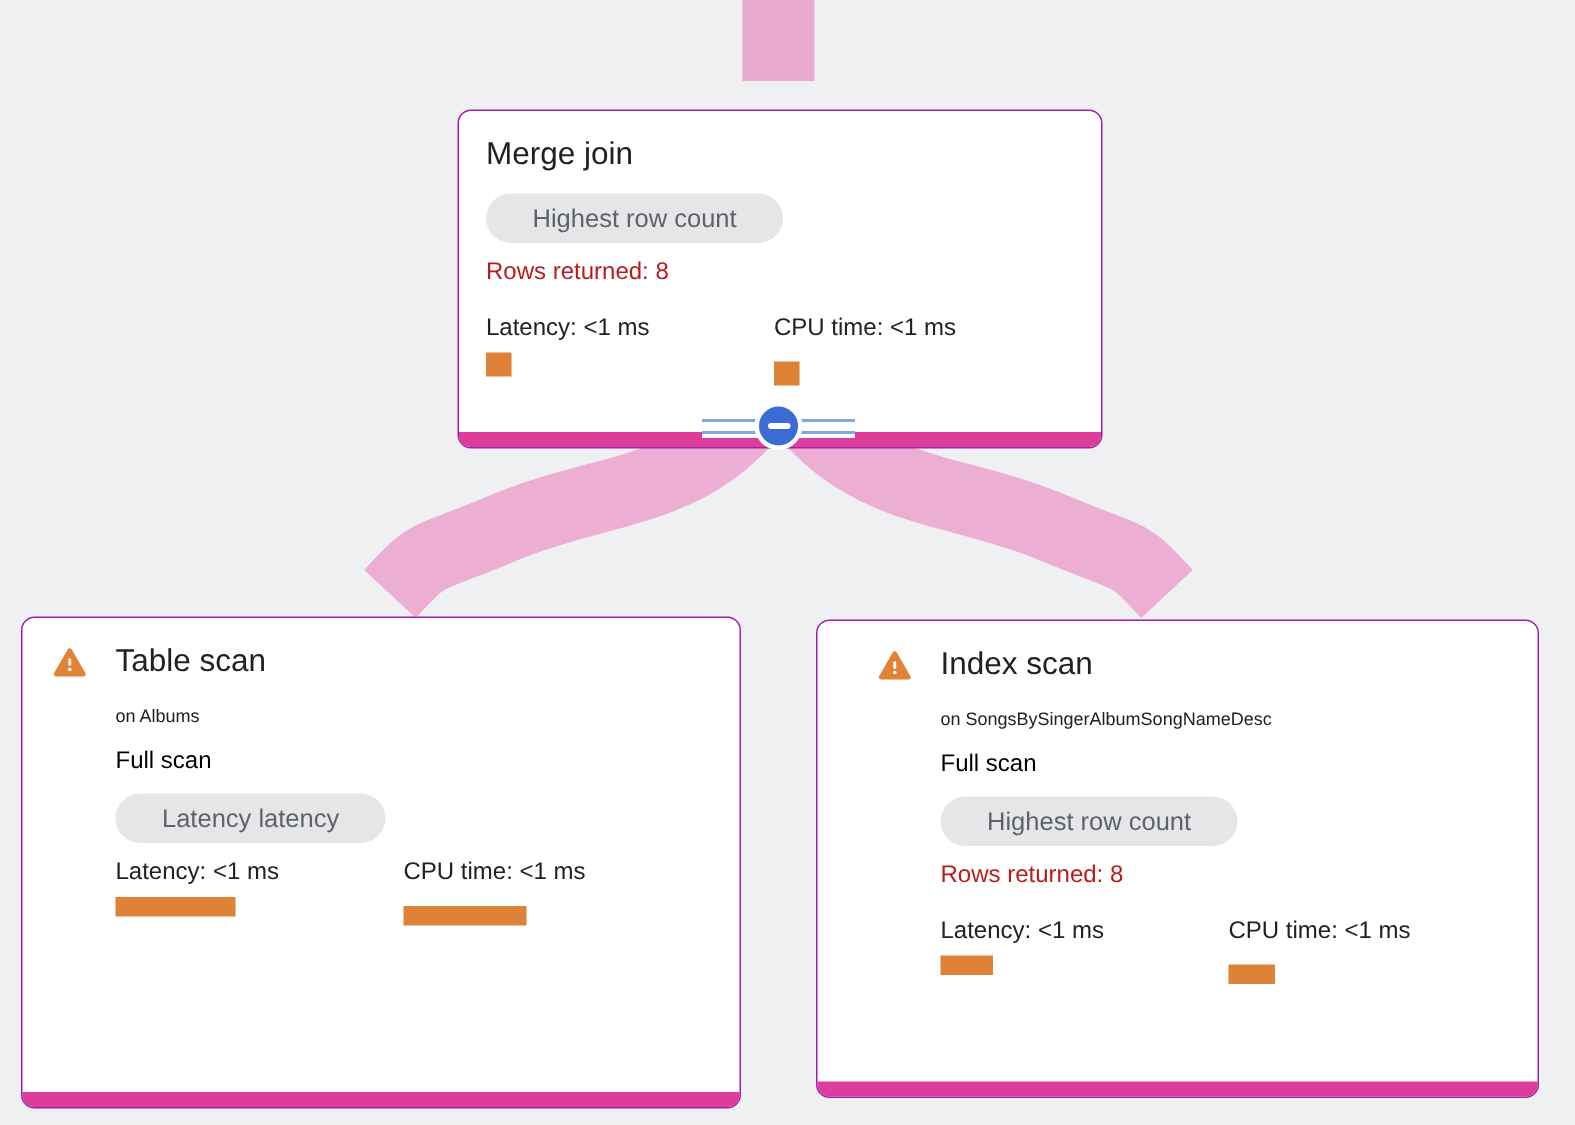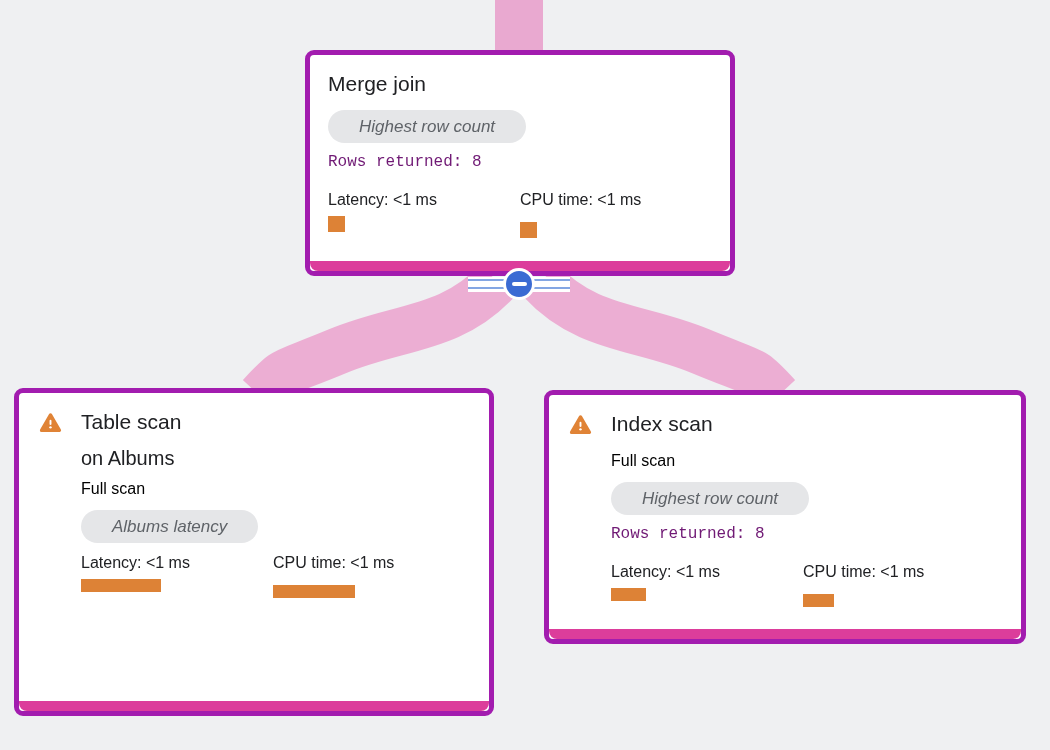--- a/index.html
+++ b/index.html
@@ -16,24 +16,25 @@
   }
   .edges-svg{
     position:absolute;
     left:0;top:0;
     z-index:1;
   }
   
   .node{
     position:absolute;
     background:#ffffff;
-    border:5px solid #a21caf;
+    border:1px solid #a21caf;
     border-radius:9px;
     box-sizing:border-box;
     z-index:2;
+    margin-top:23px;
   }
   .accent-bar{
     position:absolute;
     left:0;right:0;bottom:0;
     height:10px;
     background:#dc3d9b;
     border-radius:0 0 8px 8px;
   }
   .node-body{
     padding:16px 18px;
@@ -49,49 +50,47 @@
   }
   .content-col{ flex:1; }
   .node-title{
     font-size:21px;
     font-weight:500;
     color:#202124;
     line-height:26px;
     margin:0 0 13px 0;
   }
   .on-label{
-    font-size:20px;
+    font-size:12px;
     color:#202124;
     line-height:21px;
     margin:0 0 9px 0;
   }
   .scan-type{
     font-size:16px;
     color:#000000;
     line-height:21px;
     margin:0 0 11px 0;
   }
   .badge{
     display:table;
     background:#e5e6e8;
     color:#5f6368;
     font-size:17px;
     line-height:21px;
     padding:6px 31px;
     border-radius:17px;
     margin:0 0 9px 0;
     white-space:nowrap;
-    font-style:italic;
   }
   .rows-returned{
     font-size:16px;
-    color:#701a75;
+    color:#b91c1c;
     line-height:21px;
     margin:2px 0 16px 0;
-    font-family:Liberation Mono, monospace;
   }
   .stats{
     display:flex;
   }
   .stat{
     width:192px;
     flex:0 0 192px;
   }
   .stat-label{
     font-size:16px;
@@ -181,47 +180,48 @@
         <svg class="warn-svg" width="23" height="21" viewBox="0 0 24 22">
           <path d="M12 3 L21.4 19.3 H2.6 Z" fill="#e08336" stroke="#e08336" stroke-width="3.4" stroke-linejoin="round"></path>
           <rect x="11" y="8.2" width="2" height="5.4" rx="1" fill="#ffffff"></rect>
           <circle cx="12" cy="16.1" r="1.25" fill="#ffffff"></circle>
         </svg>
       </div>
       <div class="content-col">
         <div class="node-title">Table scan</div>
         <div class="on-label">on Albums</div>
         <div class="scan-type">Full scan</div>
-        <div class="badge">Albums latency</div>
+        <div class="badge">Latency latency</div>
         <div class="stats">
           <div class="stat">
             <div class="stat-label">Latency: &lt;1 ms</div>
             <div class="stat-bar" style="width: 80px;"></div>
           </div>
           <div class="stat">
             <div class="stat-label">CPU time: &lt;1 ms</div>
             <div class="stat-bar cpu" style="width: 82px;"></div>
           </div>
         </div>
       </div>
     </div>
     <div class="accent-bar"></div>
   </div>
 
-  <div class="node" style="left:544px;top:390px;width:482px;height:254px;">
+  <div class="node" style="left:544px;top:390px;width:482px;height:319px;padding-left:20px;">
     <div class="node-inner">
       <div class="icon-col">
         <svg class="warn-svg" width="23" height="21" viewBox="0 0 24 22">
           <path d="M12 3 L21.4 19.3 H2.6 Z" fill="#e08336" stroke="#e08336" stroke-width="3.4" stroke-linejoin="round"></path>
           <rect x="11" y="8.2" width="2" height="5.4" rx="1" fill="#ffffff"></rect>
           <circle cx="12" cy="16.1" r="1.25" fill="#ffffff"></circle>
         </svg>
       </div>
       <div class="content-col">
         <div class="node-title">Index scan</div>
+        <div class="on-label">on SongsBySingerAlbumSongNameDesc</div>
         <div class="scan-type">Full scan</div>
         <div class="badge">Highest row count</div>
         <div class="rows-returned">Rows returned: 8</div>
         <div class="stats">
           <div class="stat">
             <div class="stat-label">Latency: &lt;1 ms</div>
             <div class="stat-bar" style="width: 35px;"></div>
           </div>
           <div class="stat">
             <div class="stat-label">CPU time: &lt;1 ms</div>

